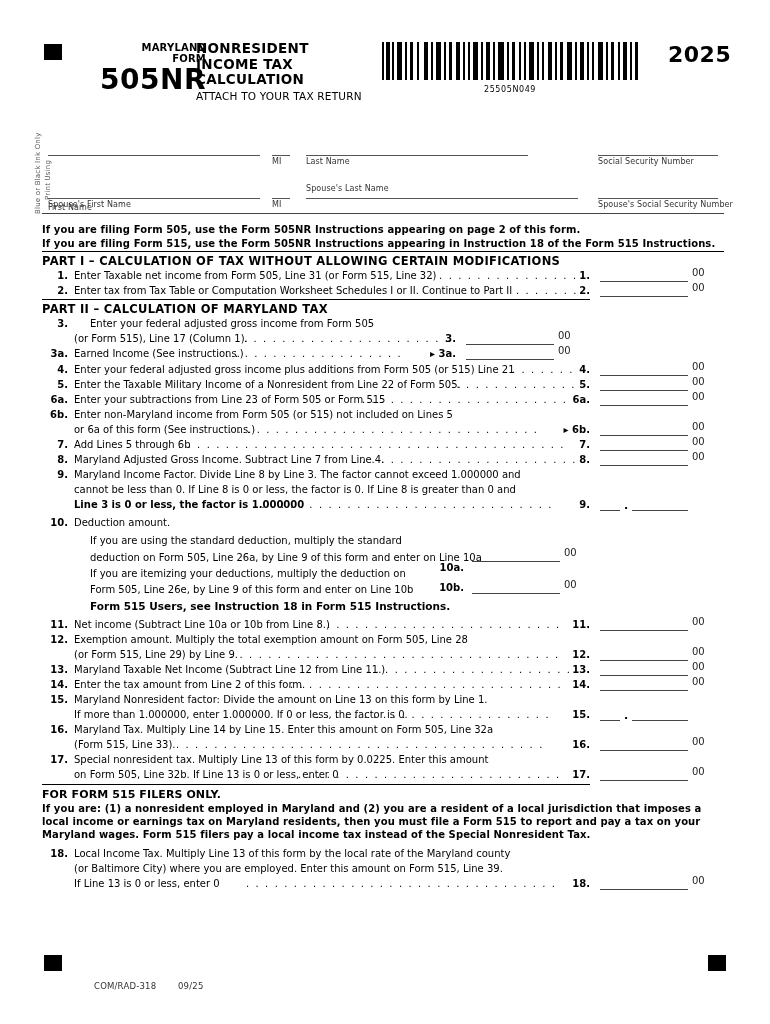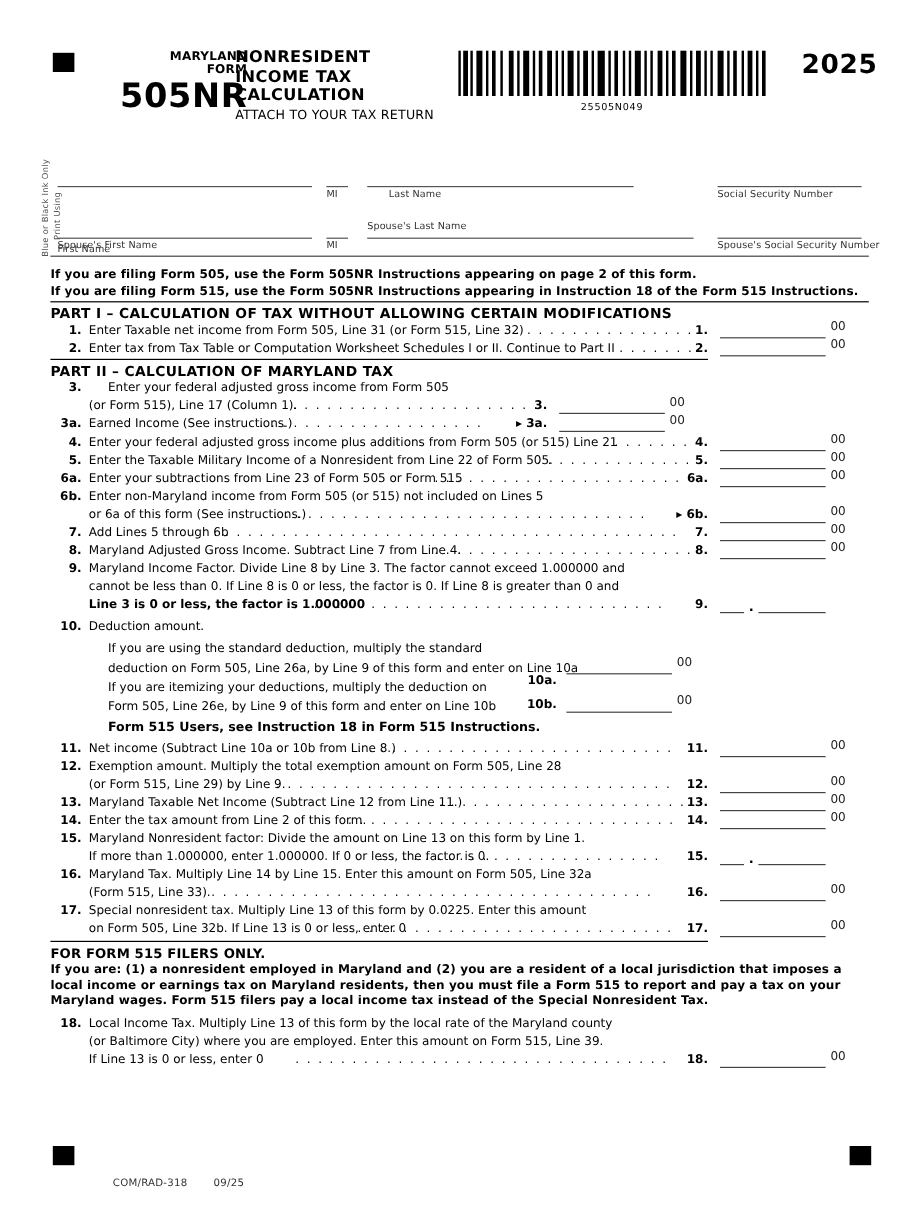--- a/index.html
+++ b/index.html
@@ -276,21 +276,21 @@
   <div class="ink-note ink-note-1">Print Using</div>
   <div class="ink-note ink-note-2">Blue or Black Ink Only</div>
 
   <div class="fld-line" style="left:48px;  top:155px; width:212px;"></div>
   <div class="fld-label" style="left:48px;  top:157px;margin-top:46px;">First Name</div>
 
   <div class="fld-line" style="left:272px; top:155px; width:18px;"></div>
   <div class="fld-label" style="left:272px; top:157px;">MI</div>
 
   <div class="fld-line" style="left:306px; top:155px; width:222px;"></div>
-  <div class="fld-label" style="left:324px; top:157px;text-align:right;">Last Name</div>
+  <div class="fld-label" style="left:306px; top:157px;text-align:right;">Last Name</div>
 
   <div class="fld-line" style="left:598px; top:155px; width:120px;"></div>
   <div class="fld-label" style="left:598px; top:157px;">Social Security Number</div>
 
   <div class="fld-line" style="left:48px;  top:198px; width:212px;"></div>
   <div class="fld-label" style="left:48px;  top:200px;">Spouse's First Name</div>
 
   <div class="fld-line" style="left:272px; top:198px; width:18px;"></div>
   <div class="fld-label" style="left:272px; top:200px;">MI</div>
 

